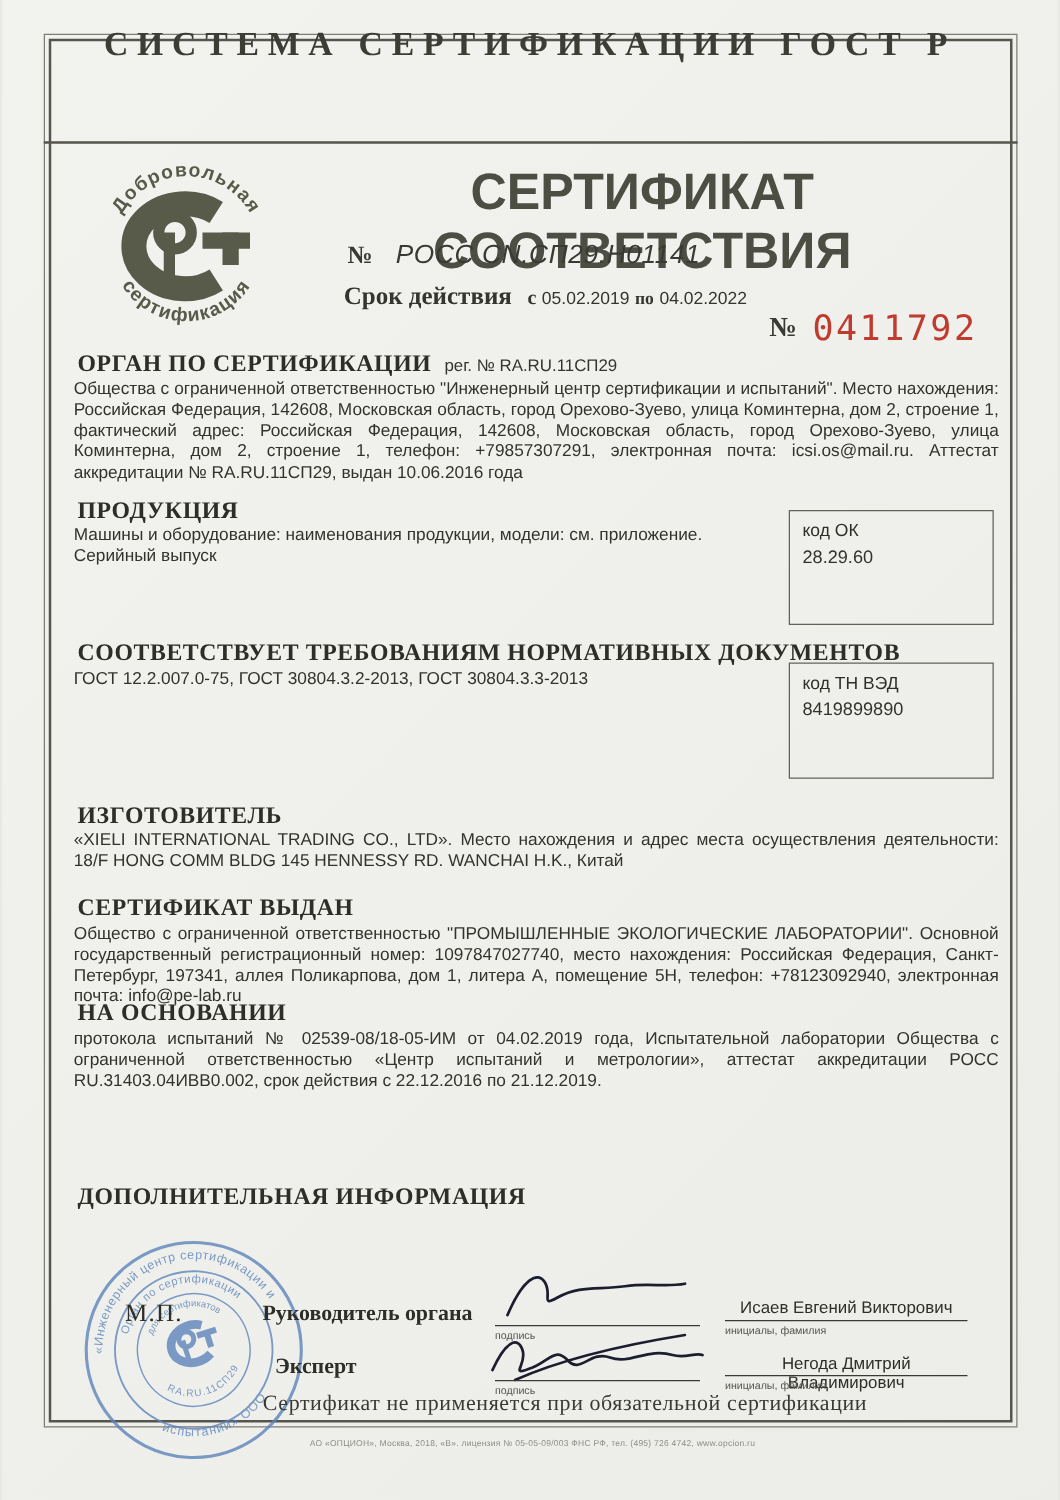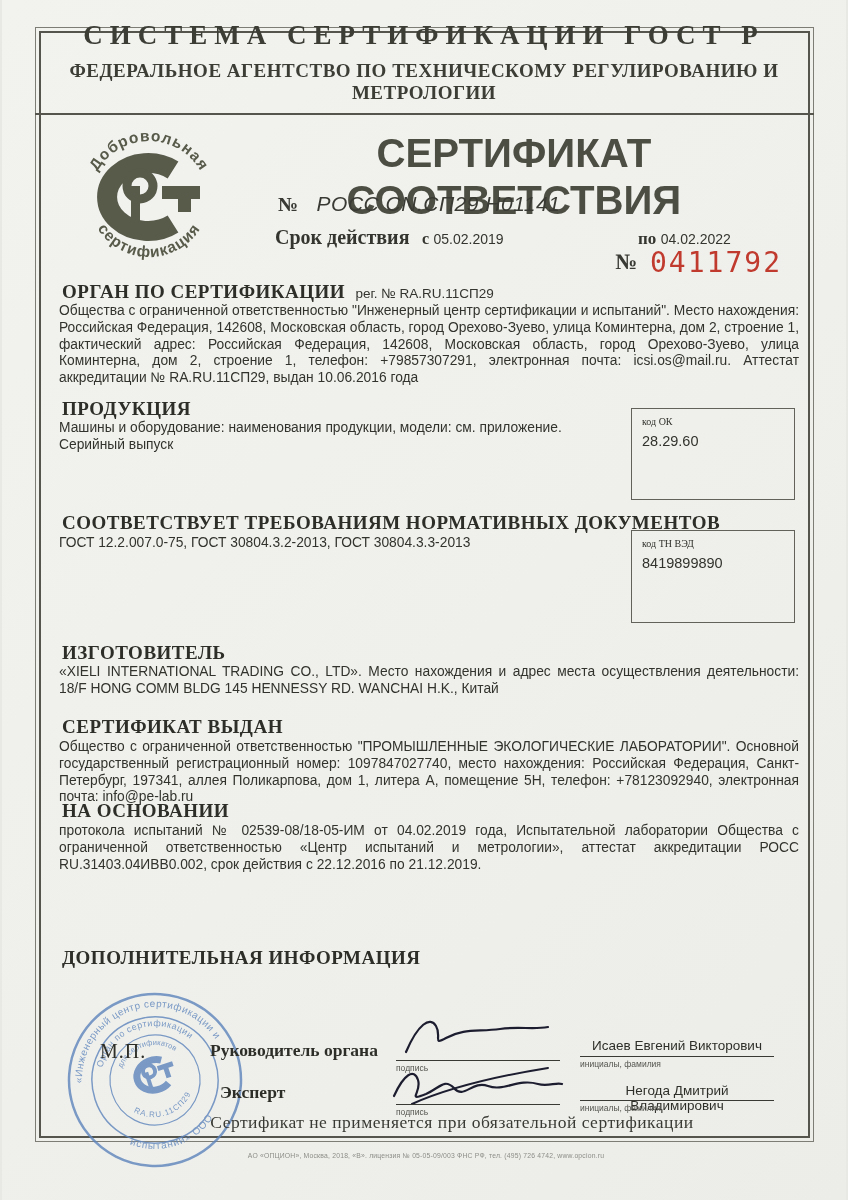--- a/index.html
+++ b/index.html
@@ -21,42 +21,41 @@
         font-weight:bold; font-size:19px; letter-spacing:0.5px; color:#3c3e36;}
   .hdr-sep{left:33px; top:113px; width:779px; height:2px; background:#55554d;}
   .doc-title{left:235px; width:565px; top:130px; text-align:center; font-weight:800;
         font-size:41px; letter-spacing:0px; color:#4c4e43; transform:scaleX(0.98); transform-origin:left;}
   .no-label{font-family:"Liberation Serif",serif; font-weight:bold; font-size:20px; color:#3a3a34;}
   .no-value{font-size:21px; color:#3a3a34; letter-spacing:0.5px;font-style:italic;}
   .sec-h{font-family:"Liberation Serif",serif; font-weight:bold; font-size:19px; color:#2e2e28; letter-spacing:0.5px;}
   .sec-sub{font-family:"Liberation Sans",sans-serif; font-weight:normal; font-size:13.5px; letter-spacing:0;}
   .body-t{font-size:13.8px; line-height:1.22; text-align:justify; color:#33332d;}
   .code-box{border:1px solid #62625a; padding:7px 10px; background:transparent;}
-  .code-box .cb-label{font-family:Liberation Serif, serif; font-size:10px; color:#2f2f29;}
+  .code-box .cb-label{font-family:Liberation Sans, sans-serif; font-size:14px; color:#2f2f29;}
   .code-box .cb-value{font-size:14.5px; margin-top:6px; color:#33332d;}
   .red-no{font-family:"DejaVu Sans Mono", monospace; font-size:28px; letter-spacing:2px; color:#c13a2e;}
   .sig-role{font-family:"Liberation Serif",serif; font-weight:bold; font-size:17.5px; color:#2e2e28;}
   .sig-line{border-bottom:1.5px solid #3a3a34; height:0;}
   .sig-cap{font-size:8.5px; color:#55554f; text-align:left;}
   .sig-name{font-size:13.5px; text-align:center; color:#2f2f29;}
   .footer-note{font-family:"Liberation Serif",serif; font-size:17.5px; color:#3a3a34; text-align:center; letter-spacing:0.5px;}
   .print-info{font-size:6.8px; color:#8d8d87; text-align:center; letter-spacing:0.2px;}
   .mp{font-family:"Liberation Serif",serif; font-size:20px; color:#2e2e28; letter-spacing:1px;}
 </style>
 </head>
 <body>
 
 <div class="page">
 
   <div class="frame">
     <div class="frame-inner"></div>
   </div>
 
   <div class="abs hdr1">СИСТЕМА СЕРТИФИКАЦИИ ГОСТ Р</div>
-  <div class="abs hdr2">ФЕДЕРАЛЬНОЕ АГЕНТСТВО ПО ТЕХНИЧЕСКОМУ РЕГУЛИРОВАНИЮ И МЕТРОЛОГИИ</div>
   <div class="abs hdr-sep"></div>
 
   <div class="abs" style="left:74px; top:124px; width:146px; height:146px;">
     <svg width="146" height="146" viewBox="0 0 146 146">
       <defs>
         <path id="arcTop" d="M 14,76 A 59,59 0 0 1 132,76"></path>
         <path id="arcBot" d="M 12,72 A 61,61 0 0 0 134,72"></path>
       </defs>
       <g fill="#585a4a">
         <text font-family="Liberation Sans, sans-serif" font-size="15.5" font-weight="bold" letter-spacing="1">
@@ -81,21 +80,21 @@
 
   <div class="abs" style="left:276px; top:192px;">
     <span class="no-label">№</span>
     <span class="no-value" style="margin-left:14px;">РОСС CN.СП29.Н01141</span>
   </div>
 
   <div class="abs" style="left:273px; top:226px; width:500px;">
     <span class="serif" style="font-weight:bold; font-size:20px;">Срок действия</span>
     <span class="serif" style="font-weight:bold; font-size:16px; margin-left:8px;">с</span>
     <span style="font-size:14px;">05.02.2019</span>
-    <span class="serif" style="font-weight:bold; font-size:17px; margin-left:130px;">по</span>
+    <span class="serif" style="font-weight:bold; font-size:14px; ">по</span>
     <span style="font-size:14px;">04.02.2022</span>
   </div>
 
   <div class="abs" style="left:560px; top:246px; width:220px; text-align:right;">
     <span class="no-label" style="font-size:22px; vertical-align:3px;">№</span>
     <span class="red-no" style="margin-left:8px;">0411792</span>
   </div>
 
   <div class="abs" style="left:60px; top:281px;">
     <span class="sec-h">ОРГАН ПО СЕРТИФИКАЦИИ</span>

